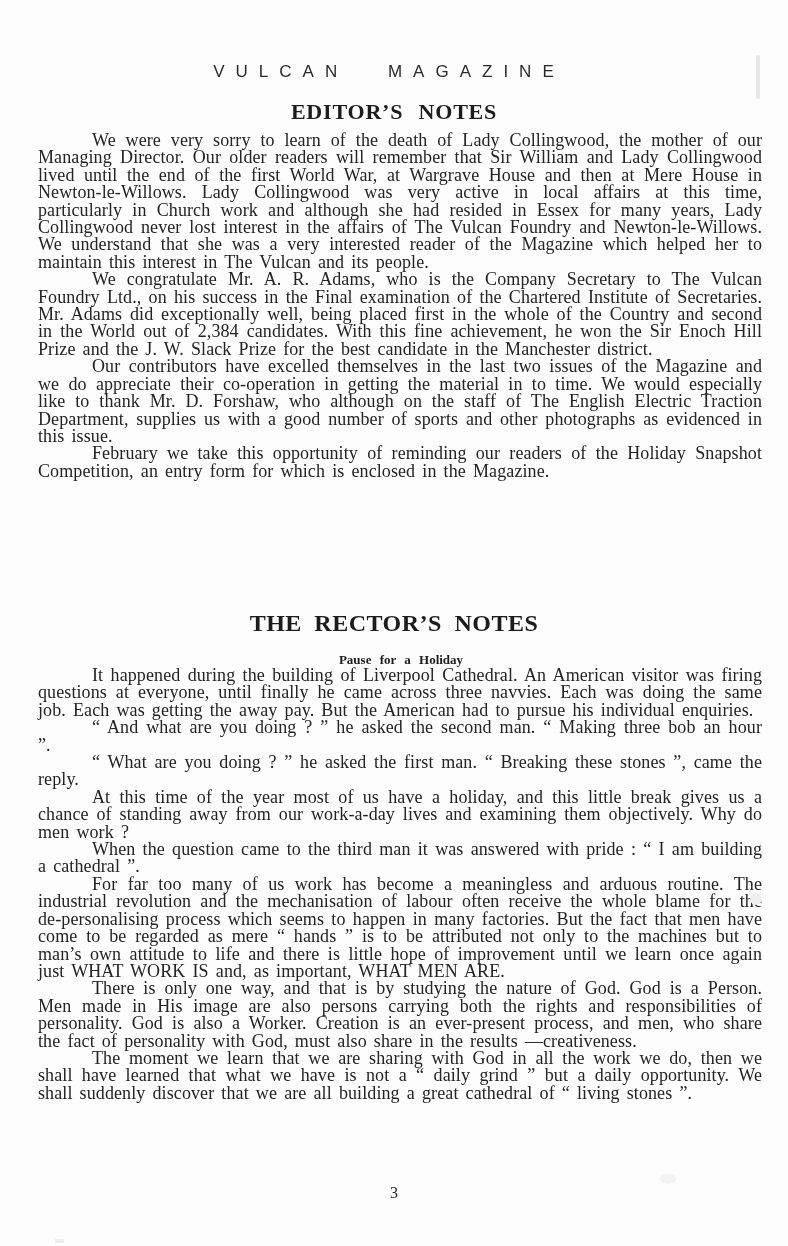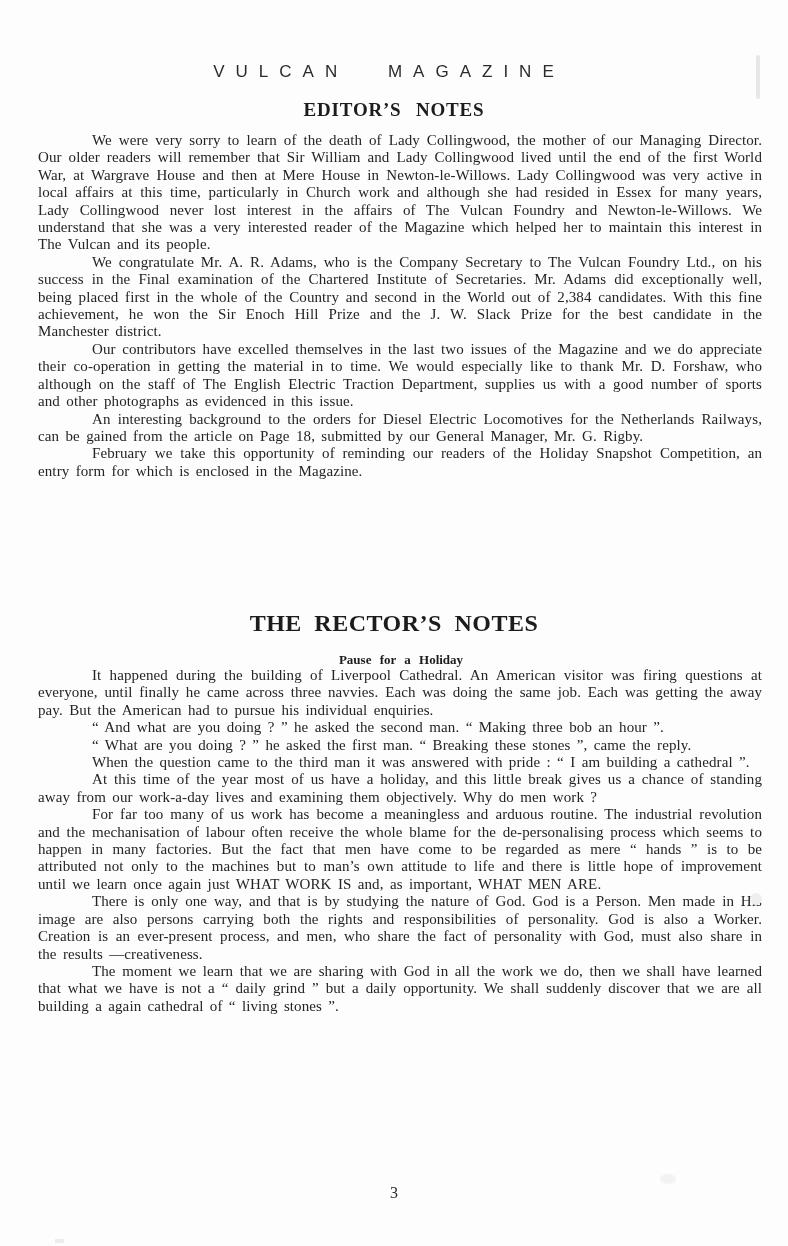--- a/index.html
+++ b/index.html
@@ -31,21 +31,21 @@
     color: #2b2b2b;
     white-space: nowrap;
   }
   .h-editors {
     position: absolute;
     top: 99px;
     left: 0;
     width: 788px;
     margin: 0;
     text-align: center;
-    font-size: 19px;
+    font-size: 22px;
     font-weight: bold;
     letter-spacing: 0.8px;
     word-spacing: 9px;
     color: #1c1c1c;
   }
   .h-rectors {
     position: absolute;
     top: 610px;
     left: 0;
     width: 788px;
@@ -72,21 +72,21 @@
   .body-col {
     position: absolute;
     left: 38px;
     width: 724px;
   }
   .body-editors { top: 132px; }
   .body-rectors { top: 667px; }
   .body-col p {
     margin: 0;
     text-indent: 54px;
-    font-size: 15px;
+    font-size: 18px;
     line-height: 17.4px;
     text-align: justify;
     word-spacing: 2.5px;
     letter-spacing: 0.1px;
     color: #242424;
   }
   .page-number {
     position: absolute;
     top: 1184px;
     left: 0;
@@ -129,37 +129,36 @@
 <div class="page">
 
   <div class="masthead">VULCAN MAGAZINE</div>
 
   <h1 class="h-editors">EDITOR’S NOTES</h1>
 
   <div class="body-col body-editors">
     <p>We were very sorry to learn of the death of Lady Collingwood, the mother of our Managing Director.  Our older readers will remember that Sir William and Lady Collingwood lived until the end of the first World War, at Wargrave House and then at Mere House in Newton-le-Willows.  Lady Collingwood was very active in local affairs at this time, particularly in Church work and although she had resided in Essex for many years, Lady Collingwood never lost interest in the affairs of The Vulcan Foundry and Newton-le-Willows.  We understand that she was a very interested reader of the Magazine which helped her to maintain this interest in The Vulcan and its people.</p>
     <p>We congratulate Mr. A. R. Adams, who is the Company Secretary to The Vulcan Foundry Ltd., on his success in the Final examination of the Chartered Institute of Secretaries.  Mr. Adams did exceptionally well, being placed first in the whole of the Country and second in the World out of 2,384 candidates.  With this fine achievement, he won the Sir Enoch Hill Prize and the J. W. Slack Prize for the best candidate in the Manchester district.</p>
     <p>Our contributors have excelled themselves in the last two issues of the Magazine and we do appreciate their co-operation in getting the material in to time.  We would especially like to thank Mr. D. Forshaw, who although on the staff of The English Electric Traction Department, supplies us with a good number of sports and other photographs as evidenced in this issue.</p>
-    <p>An interesting background to the orders for Diesel Electric Locomotives for the Netherlands Railways, can be gained from the article on Page 18, submitted by our General Manager, Mr. G. Rigby.</p>
     <p>February we take this opportunity of reminding our readers of the Holiday Snapshot Competition, an entry form for which is enclosed in the Magazine.</p>
   </div>
 
   <h2 class="h-rectors">THE RECTOR’S NOTES</h2>
 
   <h3 class="h-pause">Pause for a Holiday</h3>
 
   <div class="body-col body-rectors">
     <p>It happened during the building of Liverpool Cathedral.  An American visitor was firing questions at everyone, until finally he came across three navvies.  Each was doing the same job.  Each was getting the away pay.  But the American had to pursue his individual enquiries.</p>
     <p>“ And what are you doing ? ” he asked the second man.  “ Making three bob an hour ”.</p>
     <p>“ What are you doing ? ” he asked the first man.  “ Breaking these stones ”, came the reply.</p>
+    <p>At this time of the year most of us have a holiday, and this little break gives us a chance of standing away from our work-a-day lives and examining them objectively.  Why do men work ?</p>
     <p>When the question came to the third man it was answered with pride :  “ I am building a cathedral ”.</p>
-    <p>At this time of the year most of us have a holiday, and this little break gives us a chance of standing away from our work-a-day lives and examining them objectively.  Why do men work ?</p>
     <p>For far too many of us work has become a meaningless and arduous routine. The industrial revolution and the mechanisation of labour often receive the whole blame for the de-personalising process which seems to happen in many factories. But the fact that men have come to be regarded as mere “ hands ” is to be attributed not only to the machines but to man’s own attitude to life and there is little hope of improvement until we learn once again just WHAT WORK IS and, as important, WHAT MEN ARE.</p>
     <p>There is only one way, and that is by studying the nature of God.  God is a Person.  Men made in His image are also persons carrying both the rights and responsibilities of personality.  God is also a Worker.  Creation is an ever-present process, and men, who share the fact of personality with God, must also share in the results —creativeness.</p>
-    <p>The moment we learn that we are sharing with God in all the work we do, then we shall have learned that what we have is not a “ daily grind ” but a daily opportunity.  We shall suddenly discover that we are all building a again cathedral of “ living stones ”.</p>
+    <p>The moment we learn that we are sharing with God in all the work we do, then we shall have learned that what we have is not a “ daily grind ” but a daily opportunity.  We shall suddenly discover that we are all building a great cathedral of “ living stones ”.</p>
   </div>
 
   <div class="page-number">3</div>
 
   <div class="artifact artifact-right-top"></div>
   <div class="artifact artifact-right-mid"></div>
   <div class="artifact artifact-bottom-left"></div>
   <div class="artifact artifact-bottom-right"></div>
 
 </div>

